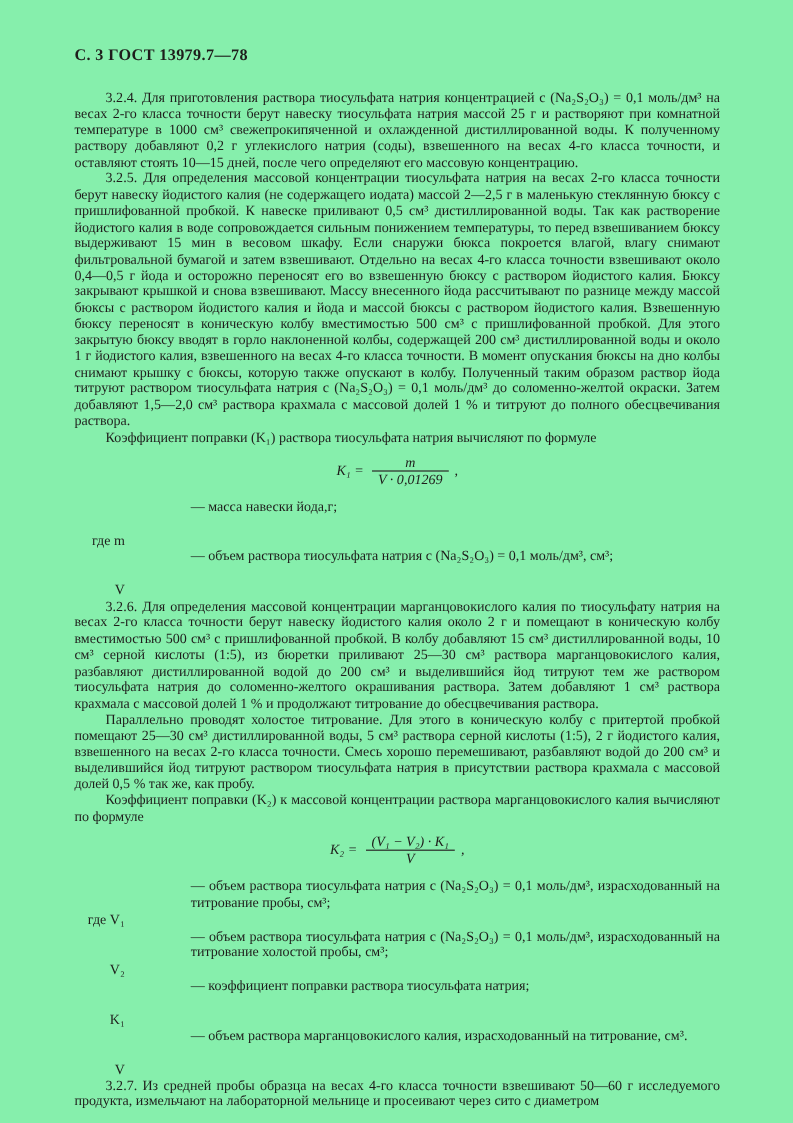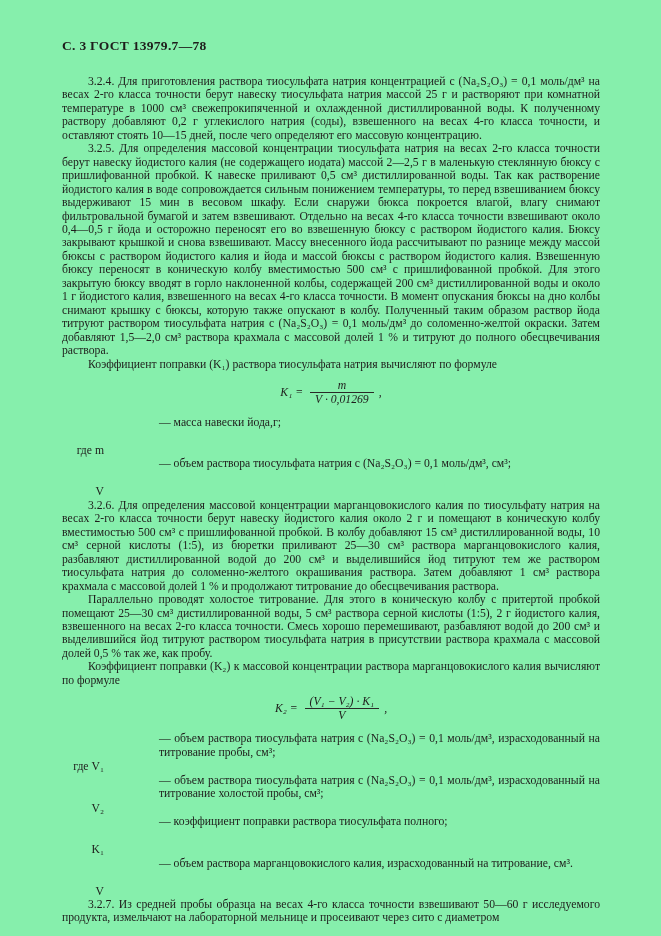--- a/index.html
+++ b/index.html
@@ -52,21 +52,21 @@
           <div class="def-row">
             <span class="def-term">где V₁</span>
             <span class="def-body">— объем раствора тиосульфата натрия c (Na₂S₂O₃) = 0,1 моль/дм³, израсходованный на титрование пробы, см³;</span>
           </div>
           <div class="def-row">
             <span class="def-term">V₂</span>
             <span class="def-body">— объем раствора тиосульфата натрия c (Na₂S₂O₃) = 0,1 моль/дм³, израсходованный на титрование холостой пробы, см³;</span>
           </div>
           <div class="def-row">
             <span class="def-term">K₁</span>
-            <span class="def-body">— коэффициент поправки раствора тиосульфата полного;</span>
+            <span class="def-body">— коэффициент поправки раствора тиосульфата натрия;</span>
           </div>
           <div class="def-row">
             <span class="def-term">V</span>
             <span class="def-body">— объем раствора марганцовокислого калия, израсходованный на титрование, см³.</span>
           </div>
         </div>
         <p class="para">3.2.7. Из средней пробы образца на весах 4-го класса точности взвешивают 50—60 г исследуемого продукта, измельчают на лабораторной мельнице и просеивают через сито с диаметром</p>
       </div>
     <div class="page-number">28</div>
   </div>

